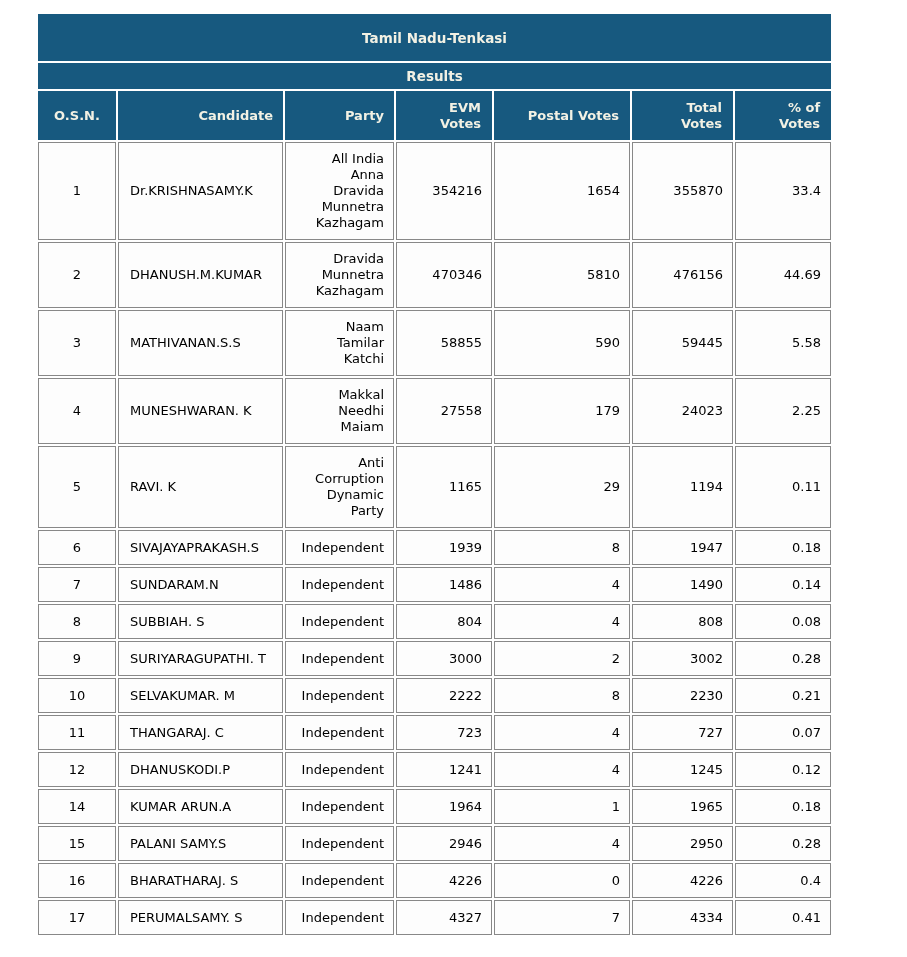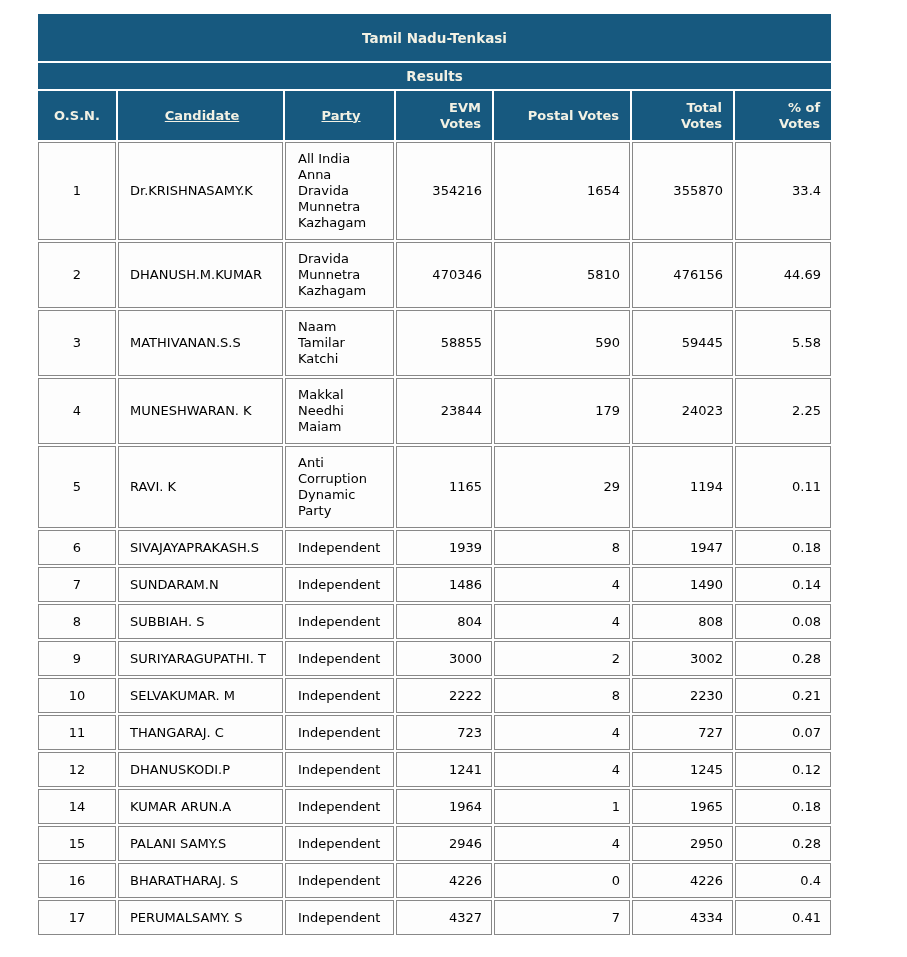--- a/index.html
+++ b/index.html
@@ -44,21 +44,21 @@
     height: 22px;
     text-align: center;
     font-size: 13.5px;
   }
   .cols-row th {
     height: 49px;
     vertical-align: middle;
     white-space: pre-line;
   }
   .h-osn   { text-align: center; }
-  .h-candidate, .h-party { text-align: center; padding-left: 12px; text-decoration: underline; }
+  .h-candidate, .h-party { text-align: right; padding-left: 12px; }
   .h-evm, .h-postal, .h-total, .h-pct { text-align: right; padding-right: 10px; }
 
   td {
     background: var(--cell-bg, #fdfdfd);
     border: 1px solid var(--cell-border, #888888);
     color: var(--body-text, #000000);
     font-size: 13px;
     line-height: 16px;
     padding: 8px 9px;
     height: 35px;
@@ -66,21 +66,21 @@
   }
   .c-osn   { text-align: center; }
   .c-candidate {
     text-align: left;
     padding-left: 11px;
     padding-right: 2px;
     white-space: nowrap;
     margin-left: 24px;
   }
   .c-party {
-    text-align: left;
+    text-align: right;
     padding-left: 12px;
     white-space: pre-line;
   }
   .c-evm, .c-postal, .c-total, .c-pct { text-align: right; padding-right: 9px; }
 </style>
 </head>
 <body style="--page-bg: #ffffff; --header-bg: #17597f; --header-text: #f2f1e4; --cell-bg: #fdfdfd; --cell-border: #888888; --body-text: #000000;">
 
 <div class="page">
   <table class="results">
@@ -148,21 +148,21 @@
           <td class="c-postal">590</td>
           <td class="c-total">59445</td>
           <td class="c-pct">5.58</td>
         </tr>
         <tr>
           <td class="c-osn">4</td>
           <td class="c-candidate">MUNESHWARAN. K</td>
           <td class="c-party">Makkal
 Needhi
 Maiam</td>
-          <td class="c-evm">23844</td>
+          <td class="c-evm">27558</td>
           <td class="c-postal">179</td>
           <td class="c-total">24023</td>
           <td class="c-pct">2.25</td>
         </tr>
         <tr>
           <td class="c-osn">5</td>
           <td class="c-candidate">RAVI. K</td>
           <td class="c-party">Anti
 Corruption
 Dynamic

